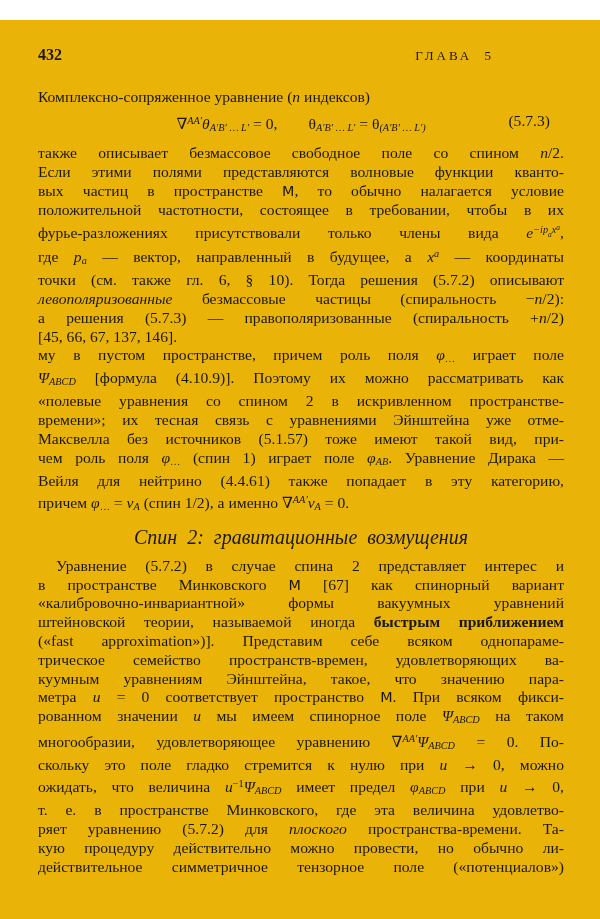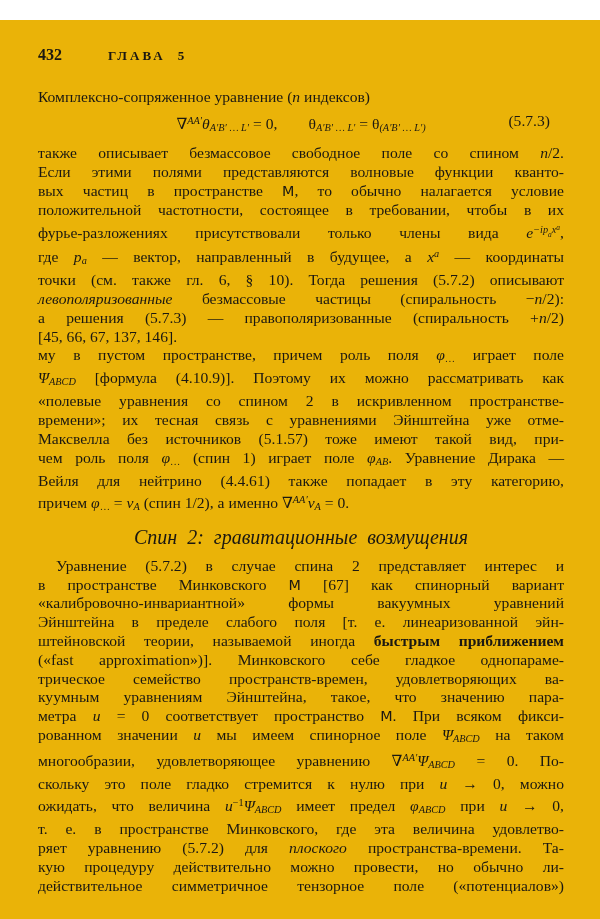--- a/index.html
+++ b/index.html
@@ -5,21 +5,21 @@
   html,body { margin:0; padding:0; background:#ffffff; }
   .page {
     width:600px; height:919px; box-sizing:border-box;
     padding:26px 36px 0 38px;
     background:#eab308; color:#1b1812;
     font-family:"Liberation Serif","DejaVu Serif",serif;
     position:relative; overflow:hidden;margin-top:20px;
   }
   .header { display:flex; align-items:baseline; margin:0 0 24px 0; }
   .page-num { font-weight:bold; font-size:16px; min-width:70px; }
-  .chapter { flex:1; text-align:left; font-weight:bold; font-size:13px;
+  .chapter { flex:1; text-align:right; font-weight:normal; font-size:13px;
              letter-spacing:3px; word-spacing:6px; }
   .header-spacer { min-width:70px; }
 
   .para { margin:0; }
   .line {
     font-size:15.6px; line-height:18.8px;
     text-align:justify; text-align-last:justify;
   }
   .line.last { text-align:justify; text-align-last:left; }
   .line.indent { text-indent:18px; }
@@ -78,23 +78,22 @@
         <div class="line"><span>Максвелла без источников (5.1.57) тоже имеют такой вид, при-</span></div>
         <div class="line"><span>чем роль поля </span><span class="i">φ</span><span class="sub">…</span><span> (спин 1) играет поле </span><span class="i">φ</span><span class="sub i">AB</span><span>. Уравнение Дирака —</span></div>
         <div class="line"><span>Вейля для нейтрино (4.4.61) также попадает в эту категорию,</span></div>
         <div class="line last"><span>причем </span><span class="i">φ</span><span class="sub">…</span><span> = </span><span class="i">ν</span><span class="sub i">A</span><span> (спин 1/2), а именно </span><span>∇</span><span class="sup i">AA′</span><span class="i">ν</span><span class="sub i">A</span><span> = 0.</span></div>
       </div>
       <div class="heading"><span>Спин 2: гравитационные возмущения</span></div>
       <div class="para">
         <div class="line indent"><span>Уравнение (5.7.2) в случае спина 2 представляет интерес и</span></div>
         <div class="line"><span>в пространстве Минковского </span><span class="bb">M</span><span> [67] как спинорный вариант</span></div>
         <div class="line"><span>«калибровочно-инвариантной» формы вакуумных уравнений</span></div>
-        <div class="line"><span>Эйнштейна в пределе слабого поля [т. е. линеаризованной эйн-</span></div>
         <div class="line"><span>штейновской теории, называемой иногда </span><span class="b">быстрым приближением</span></div>
-        <div class="line"><span>(«fast approximation»)]. Минковского себе гладкое однопараме-</span></div>
+        <div class="line"><span>(«fast approximation»)]. Представим себе всяком однопараме-</span></div>
         <div class="line"><span>трическое семейство пространств-времен, удовлетворяющих ва-</span></div>
         <div class="line"><span>куумным уравнениям Эйнштейна, такое, что значению пара-</span></div>
         <div class="line"><span>метра </span><span class="i">u</span><span> = 0 соответствует пространство </span><span class="bb">M</span><span>. При всяком фикси-</span></div>
         <div class="line"><span>рованном значении </span><span class="i">u</span><span> мы имеем спинорное поле </span><span class="i">Ψ</span><span class="sub i">ABCD</span><span> на таком</span></div>
         <div class="line"><span>многообразии, удовлетворяющее уравнению </span><span>∇</span><span class="sup i">AA′</span><span class="i">Ψ</span><span class="sub i">ABCD</span><span> = 0. По-</span></div>
         <div class="line"><span>скольку это поле гладко стремится к нулю при </span><span class="i">u</span><span> → 0, можно</span></div>
         <div class="line"><span>ожидать, что величина </span><span class="i">u</span><span class="sup">−1</span><span class="i">Ψ</span><span class="sub i">ABCD</span><span> имеет предел </span><span class="i">φ</span><span class="sub i">ABCD</span><span> при </span><span class="i">u</span><span> → 0,</span></div>
         <div class="line"><span>т. е. в пространстве Минковского, где эта величина удовлетво-</span></div>
         <div class="line"><span>ряет уравнению (5.7.2) для </span><span class="i">плоского</span><span> пространства-времени. Та-</span></div>
         <div class="line"><span>кую процедуру действительно можно провести, но обычно ли-</span></div>

